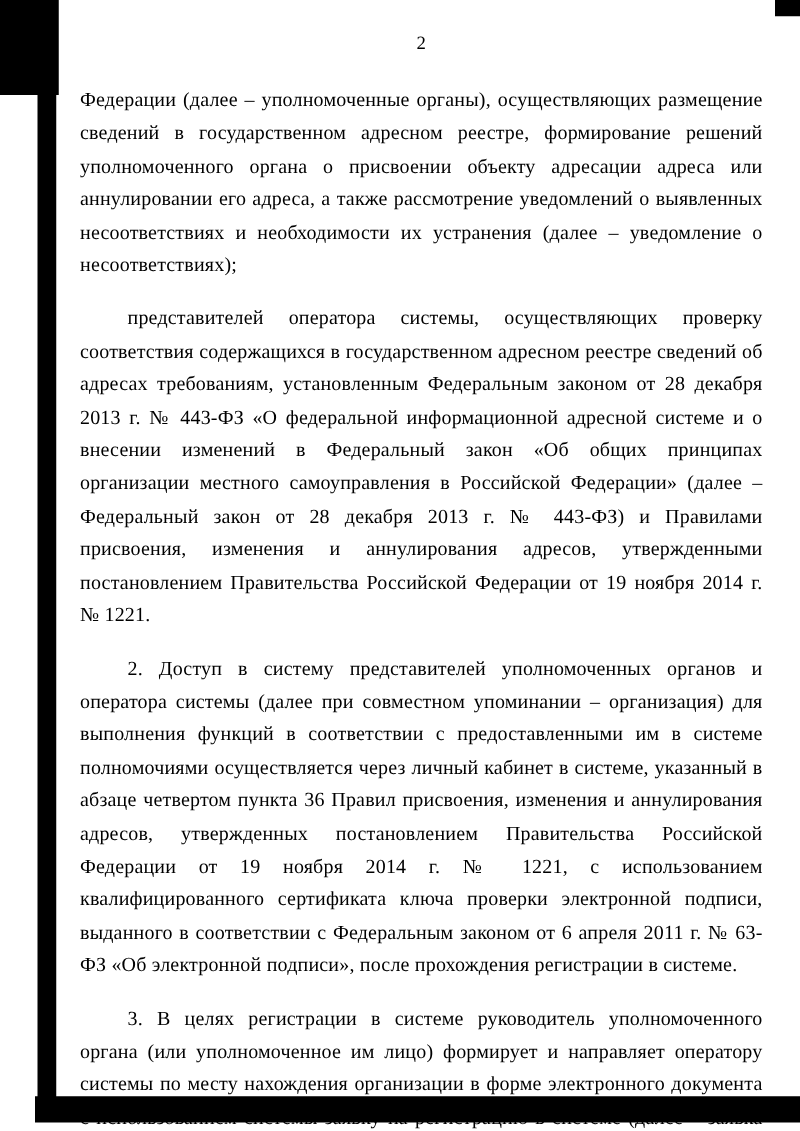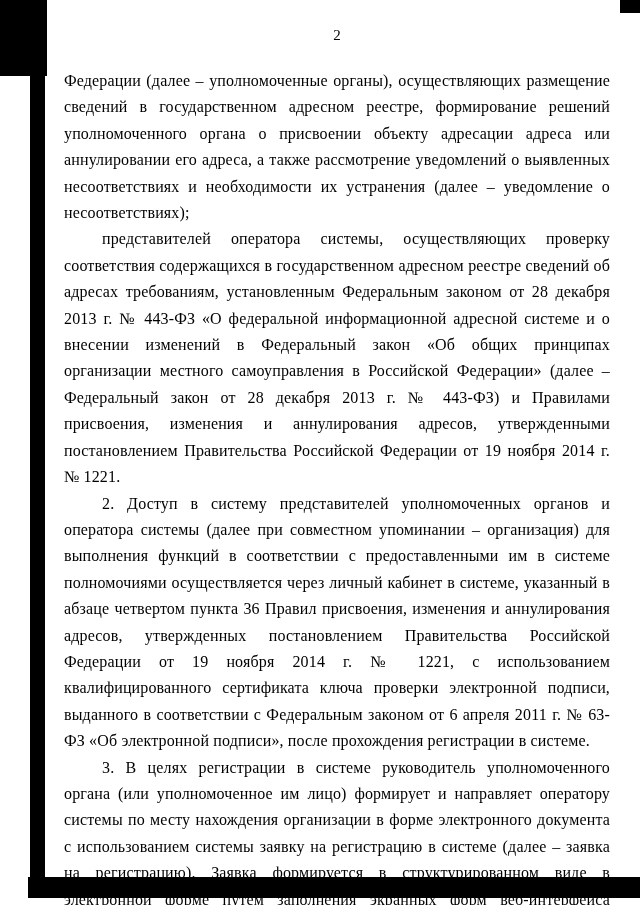--- a/index.html
+++ b/index.html
@@ -42,20 +42,21 @@
   }
   p.para {
     margin: 0;
     font-size: 16px;
     line-height: 26.4px;
     text-align: justify;
     letter-spacing: 0.15px;
   }
   p.para.indent {
     text-indent: 38px;
+    margin-top: 16px;
   }
 </style>
 </head>
 <body>
 
 <div class="page">
 
   <div class="scan-artifact artifact-topleft"></div>
   <div class="scan-artifact artifact-leftbar"></div>
   <div class="scan-artifact artifact-bottombar"></div>

